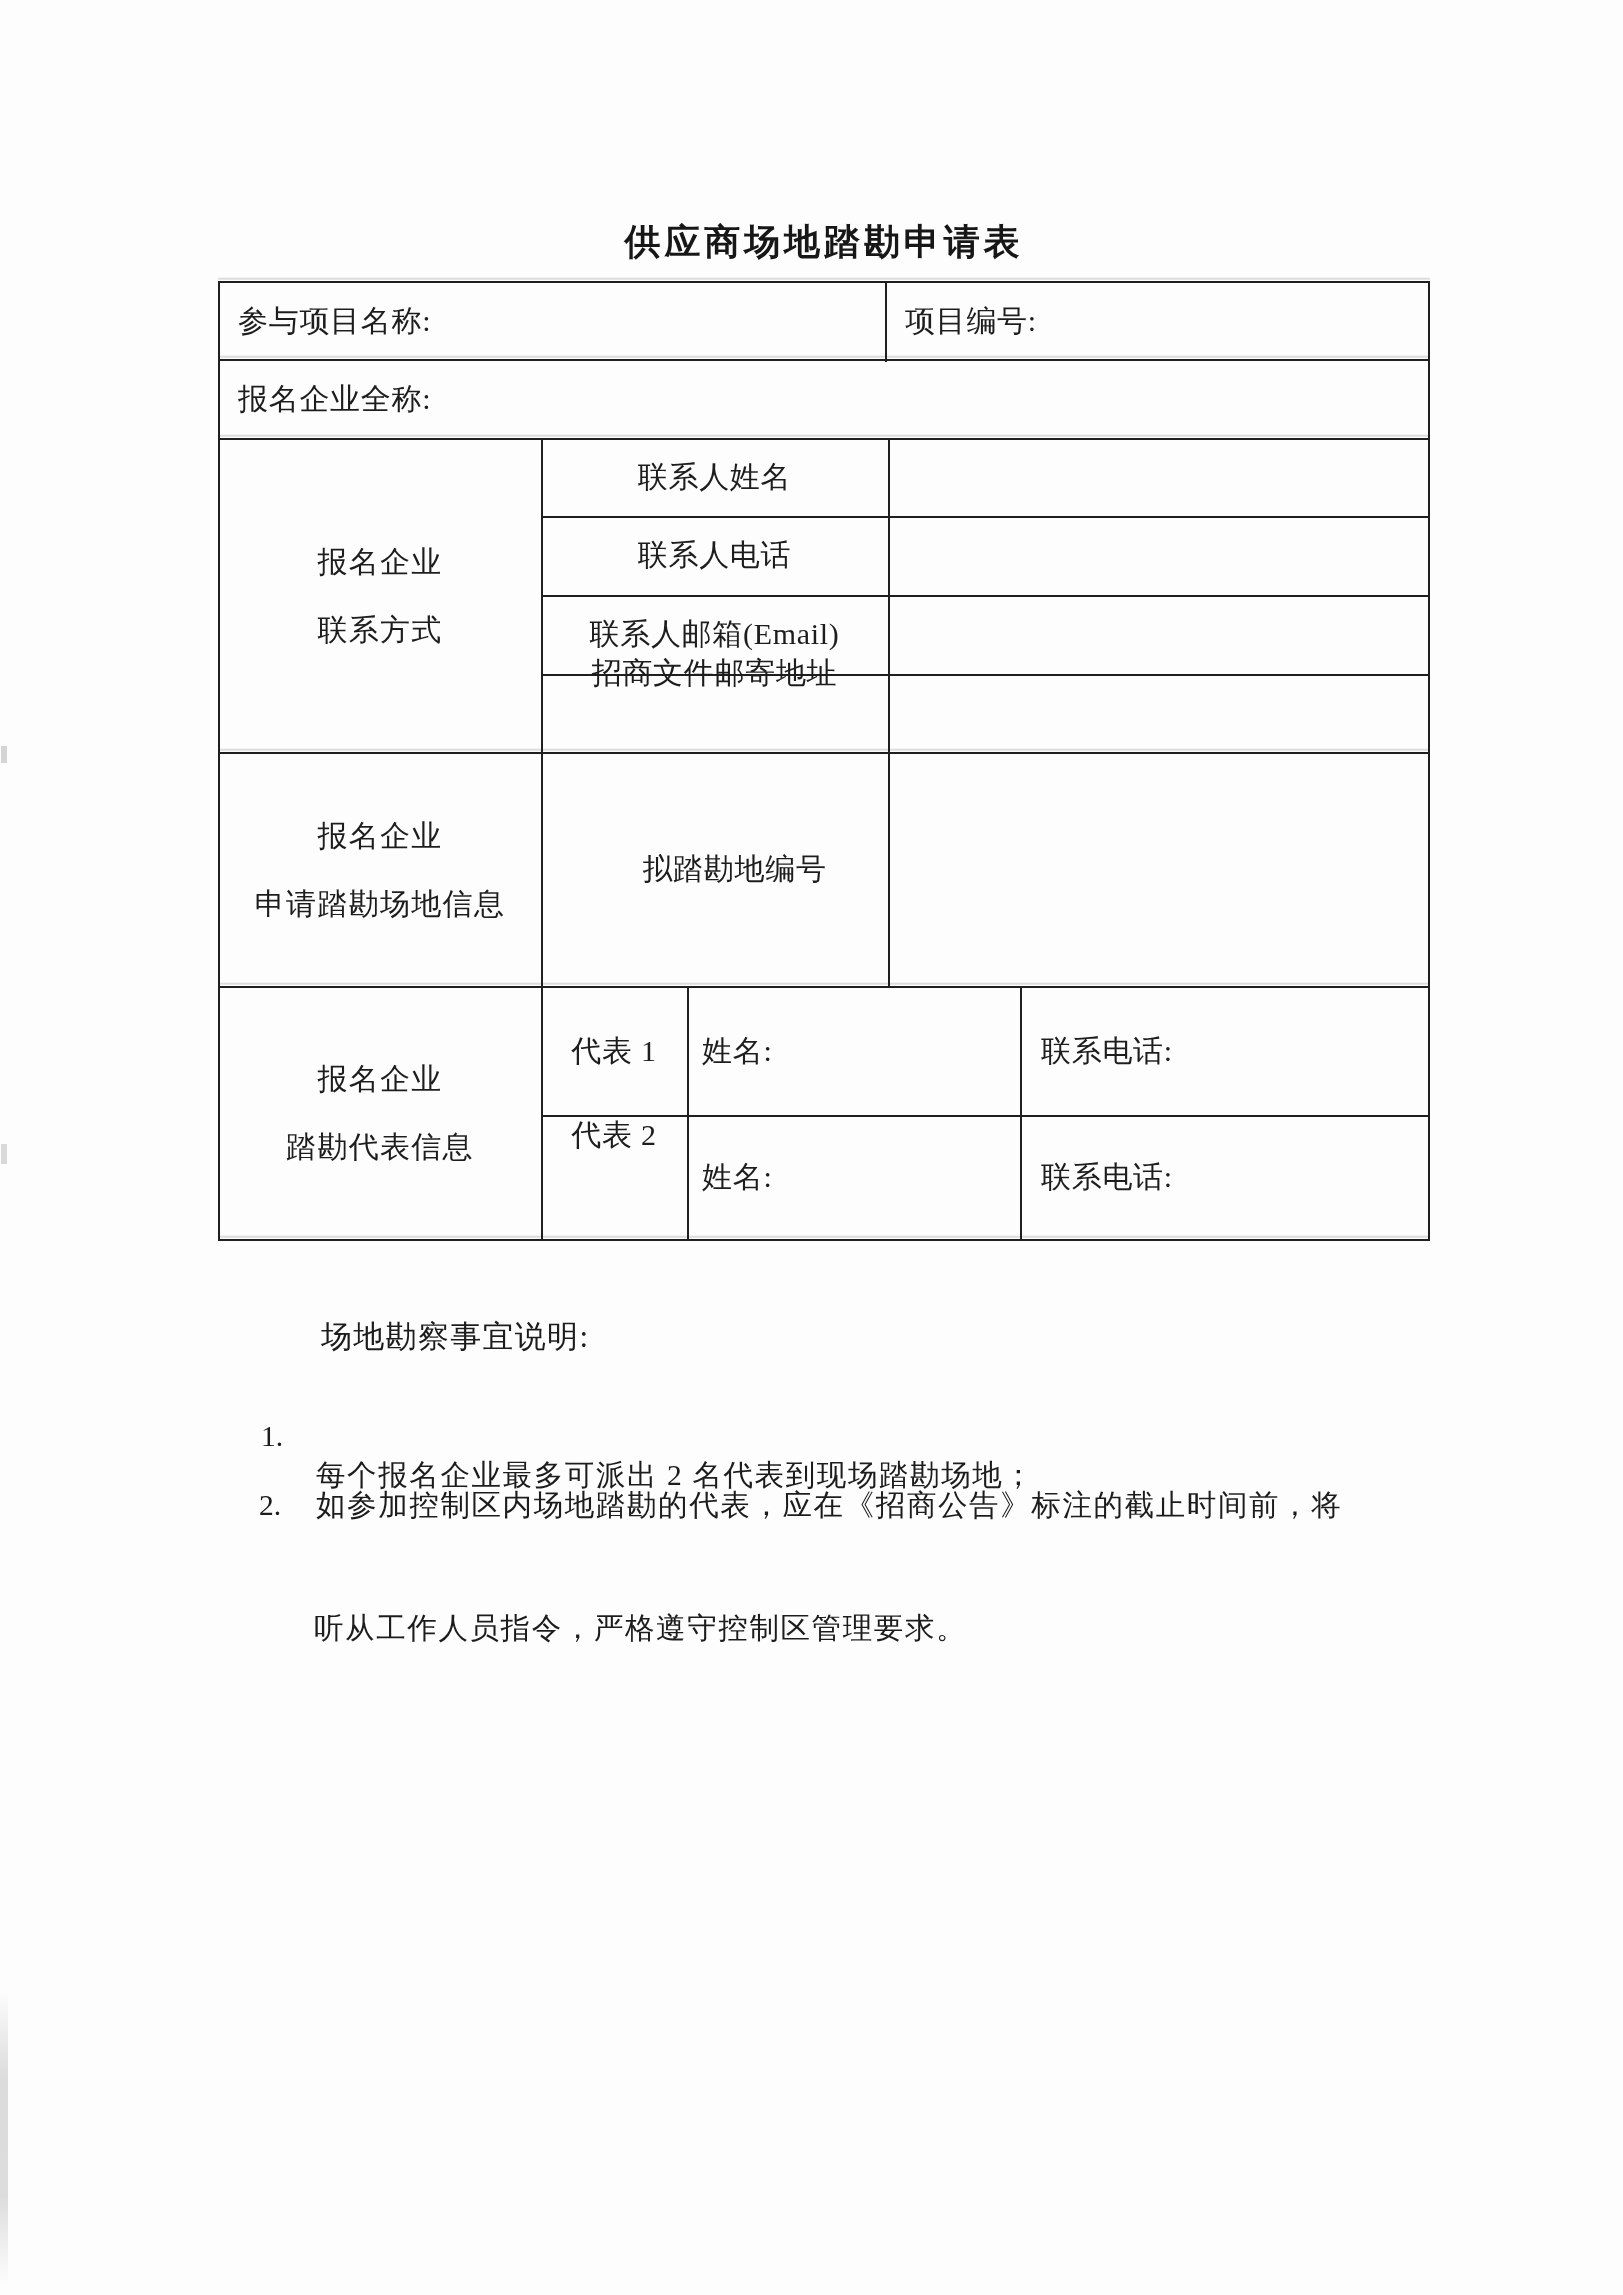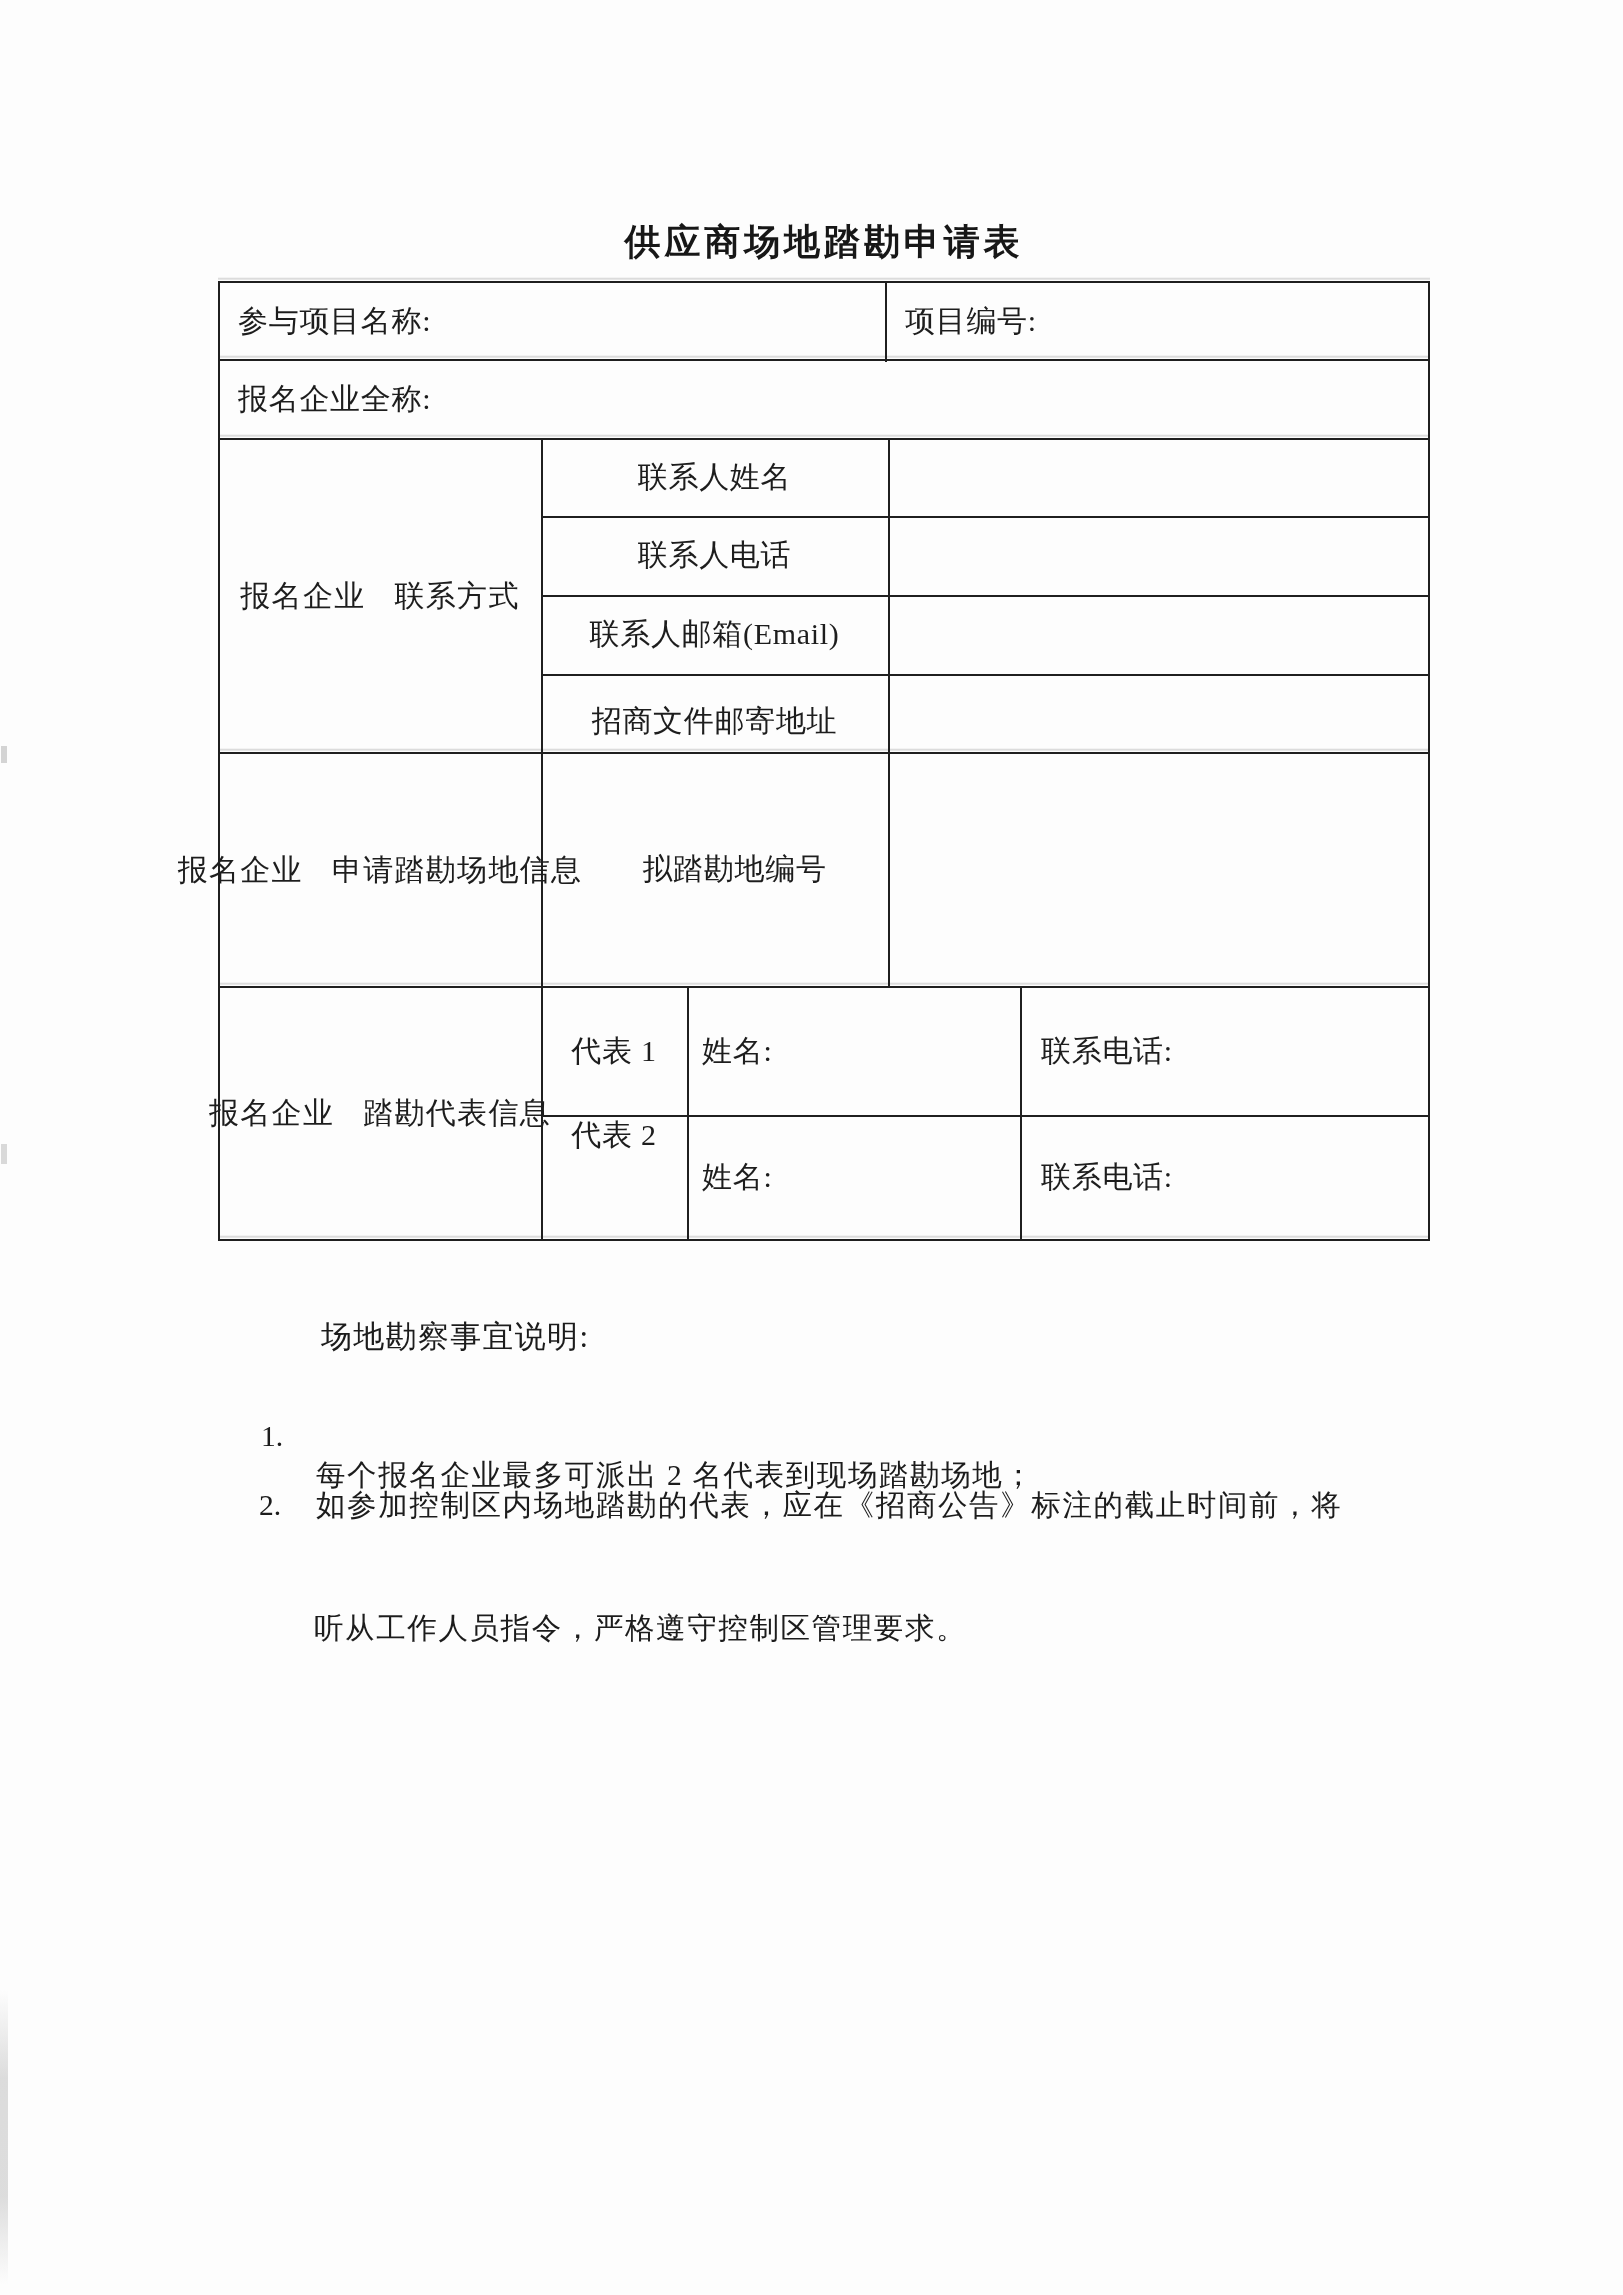--- a/index.html
+++ b/index.html
@@ -23,21 +23,21 @@
     font-size:36px;font-weight:700;letter-spacing:3.9px;color:#171717;
     line-height:38px;white-space:nowrap;
   }
   .cell-label{
     position:absolute;font-size:30px;color:#1d1d1d;
     white-space:nowrap;letter-spacing:0.7px;
   }
   .vcenter{display:flex;align-items:center;}
   .hcenter{justify-content:center;text-align:right;}
   .two-line{
-    position:absolute;display:flex;flex-direction:row;
+    position:absolute;display:flex;flex-direction:column;
     align-items:center;justify-content:center;gap:29px;
     font-size:30px;color:#1d1d1d;letter-spacing:1.3px;white-space:nowrap;
   }
   .two-line div{line-height:39px;}
   .notes-heading{
     position:absolute;left:321px;top:1320px;font-size:31px;
     letter-spacing:1.3px;color:#1c1c1c;white-space:nowrap;line-height:34px;
   }
   .note-no{
     position:absolute;font-size:29.5px;color:#1c1c1c;line-height:33px;
@@ -89,21 +89,21 @@
   <div class="cell-label vcenter" style="left:238px;top:361px;height:77px;">报名企业全称:</div>
   <div class="abs" style="left:471px;top:361px;width:956px;height:77px;"></div>
 
   <div class="two-line" style="left:220px;top:440px;width:320px;height:311px;">
     <div>报名企业</div>
     <div>联系方式</div>
   </div>
   <div class="cell-label vcenter hcenter" style="left:543px;top:440px;width:343px;height:75px;display:flex;">联系人姓名</div>
   <div class="cell-label vcenter hcenter" style="left:543px;top:518px;width:343px;height:75px;display:flex;">联系人电话</div>
   <div class="cell-label vcenter hcenter" style="left:543px;top:597px;width:343px;height:75px;display:flex;">联系人邮箱(Email)</div>
-  <div class="cell-label vcenter hcenter" style="left:543px;top:694px;width:343px;height:54px;display:flex;">招商文件邮寄地址</div>
+  <div class="cell-label vcenter hcenter" style="left:543px;top:646px;width:343px;height:54px;display:flex;">招商文件邮寄地址</div>
   <div class="abs" style="left:890px;top:440px;width:537px;height:75px;"></div>
   <div class="abs" style="left:890px;top:518px;width:537px;height:75px;"></div>
   <div class="abs" style="left:890px;top:597px;width:537px;height:75px;"></div>
   <div class="abs" style="left:890px;top:675px;width:537px;height:75px;"></div>
 
   <div class="two-line" style="left:220px;top:754px;width:320px;height:231px;">
     <div>报名企业</div>
     <div>申请踏勘场地信息</div>
   </div>
   <div class="cell-label vcenter hcenter" style="left:543px;top:754px;width:343px;height:231px;display:flex;padding-left:20px;">拟踏勘地编号</div>

